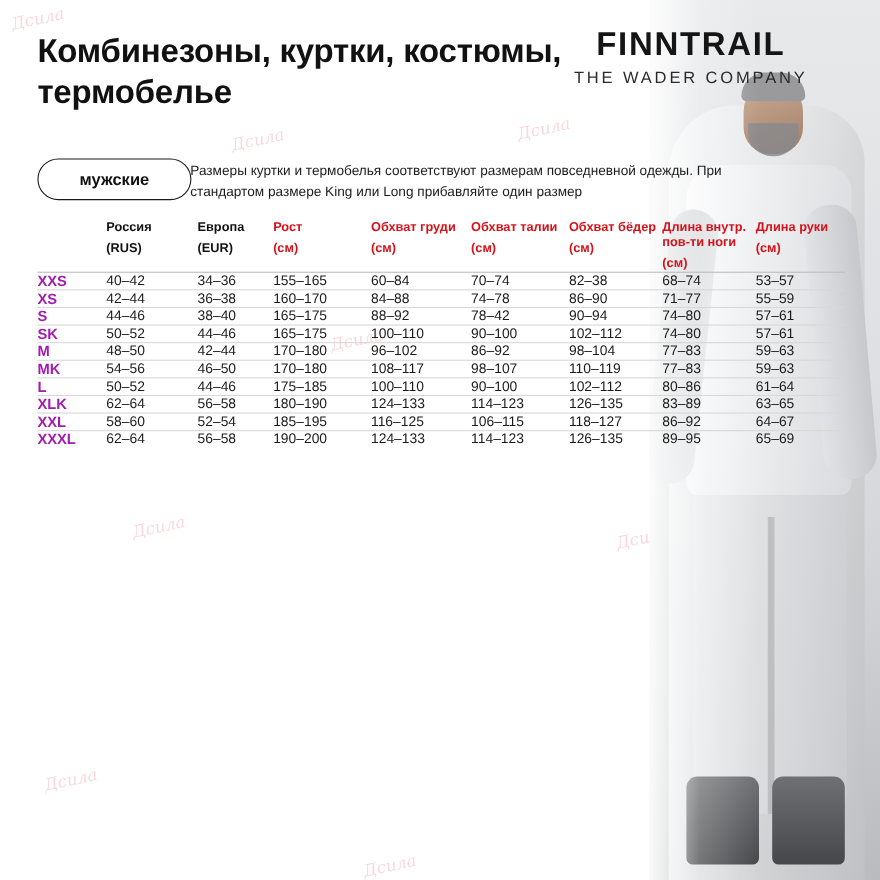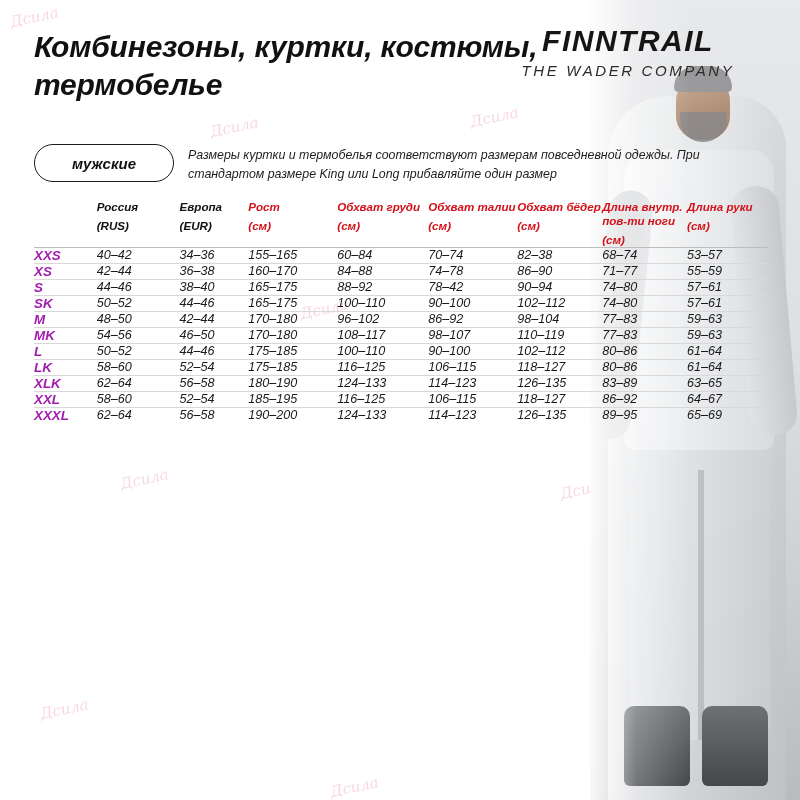--- a/index.html
+++ b/index.html
@@ -91,21 +91,21 @@
     border-radius: 10px 10px 6px 6px;
   }
   .photo .bootL { left: 34px; }
   .photo .bootR { left: 112px; }
   .photo .shade {
     position: absolute; inset: 0;
     background: linear-gradient(90deg, rgba(255,255,255,.92) 0%, rgba(255,255,255,.25) 22%, rgba(255,255,255,0) 48%);
   }
 
   
-  .page { position: relative; z-index: 2; width: 800px; height: 800px; font-style: italic; }
+  .page { position: relative; z-index: 2; width: 800px; height: 800px; }
 
   .title {
     position: absolute;
     left: 34px; top: 28px;
     width: 520px;
     font-size: 30px;
     font-weight: bold;
     line-height: 1.28;
     color: #111111;
     letter-spacing: -.2px;
@@ -137,21 +137,21 @@
     width: 140px; height: 38px;
     border: 1.6px solid #1b1b1b;
     border-radius: 19px;
     display: flex; align-items: center; justify-content: center;
     font-size: 15px; font-weight: bold; color: #111;
     background: rgba(255,255,255,.85);
   }
 
   .intro {
     position: absolute;
-    left: 188px; top: 146px;
+    left: 173px; top: 146px;
     width: 545px;
     font-size: 12.4px;
     line-height: 1.55;
     color: #1d1d1d;
   }
 
   
   table.sizes {
     position: absolute;
     left: 34px; top: 200px;
@@ -373,31 +373,20 @@
         <td>50–52</td>
         <td>44–46</td>
         <td>175–185</td>
         <td>100–110</td>
         <td>90–100</td>
         <td>102–112</td>
         <td>80–86</td>
         <td>61–64</td>
       </tr>
       <tr>
-        <td class="size">LK</td>
-        <td>58–60</td>
-        <td>52–54</td>
-        <td>175–185</td>
-        <td>116–125</td>
-        <td>106–115</td>
-        <td>118–127</td>
-        <td>80–86</td>
-        <td>61–64</td>
-      </tr>
-      <tr>
         <td class="size">XLK</td>
         <td>62–64</td>
         <td>56–58</td>
         <td>180–190</td>
         <td>124–133</td>
         <td>114–123</td>
         <td>126–135</td>
         <td>83–89</td>
         <td>63–65</td>
       </tr>

